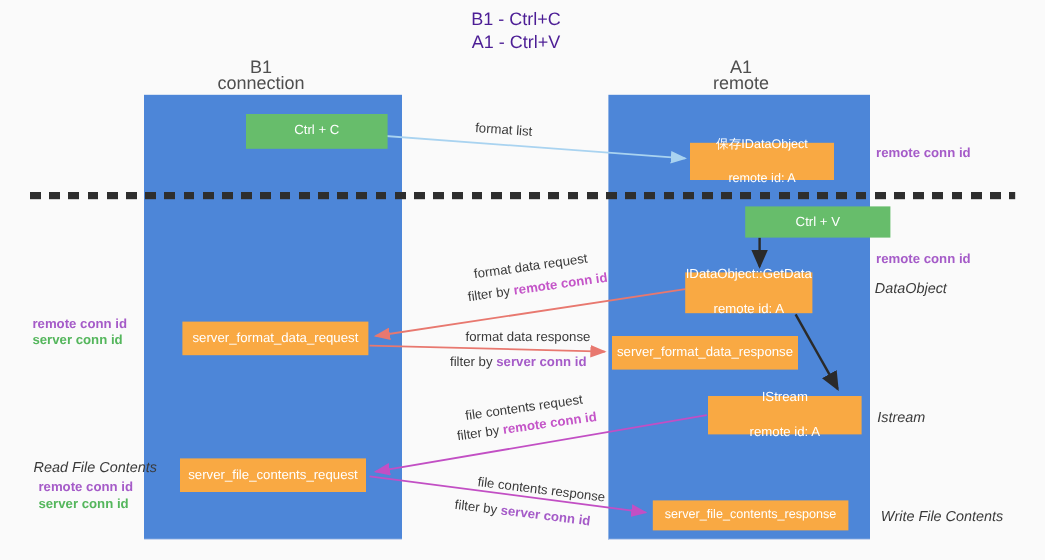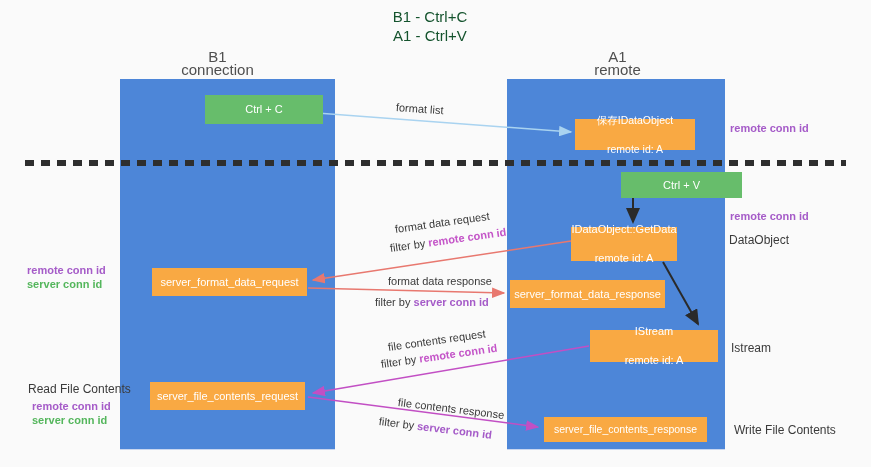--- a/index.html
+++ b/index.html
@@ -15,30 +15,30 @@
     --arrow-black:#2a2a2a;
     --text-dark:#3a3a3a;
   }
   *{margin:0;padding:0;box-sizing:border-box;}
   html,body{background:#fafafa;}
   .page{
     position:relative;width:871px;height:467px;background:#fafafa;
     font-family:"Liberation Sans",sans-serif;color:var(--text-dark);overflow:hidden;
   }
   .abs{position:absolute;}
-  .title{left:290px;top:7px;width:280px;text-align:center;font-size:15px;color:#14532d;line-height:19px;}
+  .title{left:290px;top:7px;width:280px;text-align:center;font-size:15px;color:#4c1d95;line-height:19px;}
   .col-header{width:135px;text-align:center;font-size:15px;color:#4f4f4f;line-height:13px;}
   .column{background:var(--column-blue);border-bottom:1px solid #c9d6ef;}
   .node{display:flex;flex-direction:column;align-items:center;justify-content:center;
         color:#fff;font-size:11px;text-align:center;line-height:13px;}
   .green{background:var(--box-green);margin-left:48px;}
   .orange{background:var(--box-orange);gap:16px;}
   .dashed-line{left:25px;top:160px;width:821px;height:6px;
     background:repeating-linear-gradient(90deg,#2e2e2e 0 9px,transparent 9px 16px);}
-  .side-label{font-size:12px;color:var(--text-dark);white-space:nowrap;}
+  .side-label{font-size:12px;color:var(--text-dark);white-space:nowrap;font-style:italic;}
   .tag{font-size:11px;font-weight:bold;white-space:nowrap;}
   .purple{color:var(--label-purple);}
   .greenlbl{color:var(--label-green);}
   .magenta{color:var(--label-magenta);}
   .arrow-label{font-size:11px;color:var(--text-dark);white-space:nowrap;transform-origin:left center;}
   .rot-up{transform:rotate(-8deg);}
   .rot-down{transform:rotate(7deg);}
   .rot-slight{transform:rotate(4deg);}
   .filter-part{font-weight:bold;}
   svg.overlay{position:absolute;left:0;top:0;width:871px;height:467px;pointer-events:none;}

